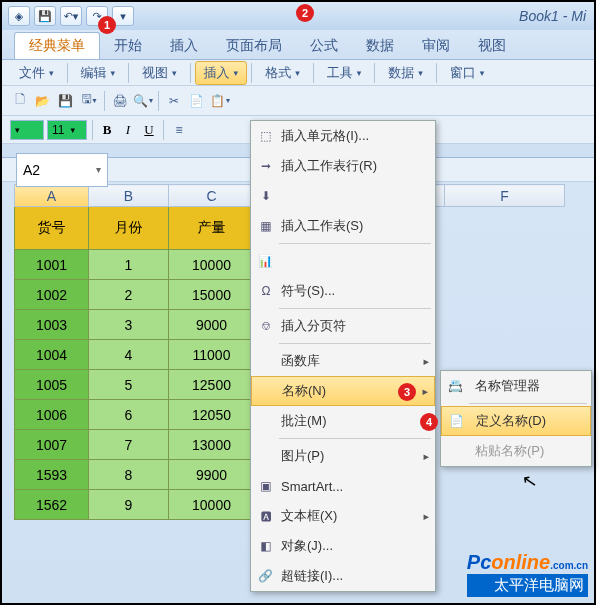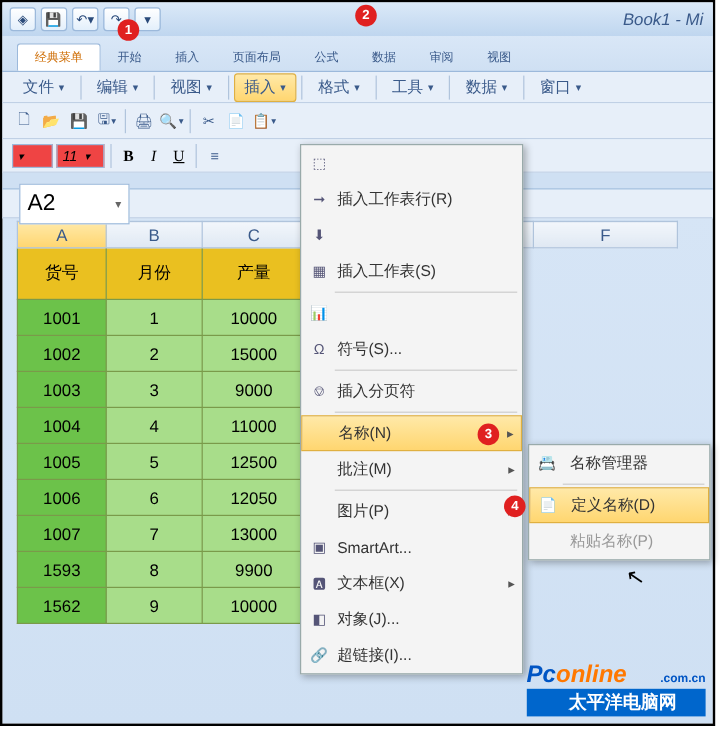--- a/index.html
+++ b/index.html
@@ -4,37 +4,37 @@
 <style>
   * { box-sizing: border-box; margin: 0; padding: 0; font-family: "Microsoft YaHei", sans-serif; }
   body { width: 600px; height: 611px; background: #fff; overflow: hidden; position: relative; }
   .window { border: 2px solid #000; width: 596px; height: 605px; position: relative; background: linear-gradient(#d9e7f7,#cfe0f3); }
   .titlebar { height: 28px; background: linear-gradient(#dbe9f8,#bfd6ef); display: flex; align-items: center; padding: 0 6px; position: relative; }
   .qat { display: flex; gap: 4px; align-items: center; }
   .qat-btn { width: 22px; height: 20px; border: 1px solid #9cb9db; border-radius: 3px; display:flex;align-items:center;justify-content:center;font-size:11px;color:#2a4a7a; background:linear-gradient(#fff,#e3effb); }
   .title-right { position: absolute; right: 8px; font-size: 14px; color: #3a5a8a; font-style: italic; }
   .marker { width:18px;height:18px;border-radius:50%;background:#e02020;color:#fff;font-size:11px;display:flex;align-items:center;justify-content:center;position:absolute;font-weight:bold; }
   .ribbon-tabs { height: 30px; background: linear-gradient(#d9e7f7,#cfe0f3); display: flex; align-items: flex-end; padding-left: 12px; gap: 0; border-bottom:1px solid #9cb9db; }
-  .rtab { padding: 4px 14px 4px; font-size: 10px; color: #3a5a8a; cursor:pointer; }
+  .rtab { padding: 4px 14px 4px; font-size: 14px; color: #3a5a8a; cursor:pointer; }
   .rtab.active { background:#fff; border:1px solid #9cb9db; border-bottom:none; border-radius:3px 3px 0 0; color:#ce6b00; }
   .toolbarrow { height: 26px; background:#e7eff9; display:flex; align-items:center; padding: 2px 8px; gap:2px; border-bottom:1px solid #c0d0e5; }
   .tb-btn { padding: 2px 8px; font-size: 13px; color:#3a5a8a; border:1px solid transparent; border-radius:3px; display:flex;align-items:center;gap:2px; cursor:pointer; }
   .tb-btn.dd::after{content:"▾";font-size:9px;margin-left:2px;color:#3a5a8a;}
   .tb-btn.highlight { background:linear-gradient(#ffe9a8,#ffd670); border:1px solid #e0b040; }
   .sep { width:1px; height:20px; background:#b0c4dc; margin:0 2px; }
   .icon-row { height: 30px; background:#e7eff9; display:flex;align-items:center;padding:2px 8px;gap:3px;border-bottom:1px solid #c0d0e5; }
   .ico { width:20px;height:20px;display:flex;align-items:center;justify-content:center;font-size:12px;color:#3a5a8a;border:1px solid transparent;border-radius:2px; }
   .ico.dd::after{content:"▾";font-size:8px;margin-left:1px;}
   .font-row { height: 28px; background:#e7eff9; display:flex;align-items:center;padding:2px 8px;gap:3px;border-bottom:1px solid #c0d0e5; }
-  .combo { border:1px solid #9cb9db;background:#ef4444;height:20px;font-size:12px;padding:0 4px;display:flex;align-items:center;gap:6px;font-style:italic; }
+  .combo { border:1px solid #9cb9db;background:#22c55e;height:20px;font-size:12px;padding:0 4px;display:flex;align-items:center;gap:6px; }
   .combo::after{content:"▾";font-size:9px;}
   .fmt-btn{width:18px;height:18px;display:flex;align-items:center;justify-content:center;font-size:13px;font-family:"Times New Roman";}
   .gap-row { height: 14px; background:#cfe0f3;border-bottom:1px solid #9cb9db; }
   .namebox-row { height: 24px; display:flex;align-items:center;background:#e7eff9;border-bottom:1px solid #c0d0e5; }
-  .namebox { width:92px;border:1px solid #9cb9db;background:#fff;height:20px;margin-left:14px;font-size:19px;padding:16px 6px;display:flex;align-items:center;justify-content:space-between; }
+  .namebox { width:92px;border:1px solid #9cb9db;background:#fff;height:20px;margin-left:14px;font-size:14px;padding:16px 6px;display:flex;align-items:center;justify-content:space-between; }
   .namebox::after{content:"▾";font-size:10px;color:#666;}
   .grid { display:table;border-collapse:collapse;margin-left:12px;margin-top:2px; }
   .grid-row{display:table-row;}
   .colhdr,.cell{display:table-cell;border:1px solid #7a9a4a;text-align:center;vertical-align:middle;font-size:14px;}
   .colhdr{background:linear-gradient(#f2f6fb,#dfe8f3);height:22px;color:#3a5a8a;font-weight:normal;border:1px solid #b0c4dc;}
   .colhdr.f{width:120px;}
   .colhdr.sel{background:linear-gradient(#ffe9a8,#ffd670);}
   .datacell{background:#a8dd8a;height:30px;}
   .hdrcell{background:#eac020;height:43px;font-weight:normal;}
   .datacell.selrow{background:#6cc24a;}
@@ -45,22 +45,22 @@
   .menu-item .mico{position:absolute;left:6px;width:18px;height:18px;display:flex;align-items:center;justify-content:center;font-size:12px;color:#557;}
   .menu-item.sub::after{content:"▸";position:absolute;right:6px;font-size:11px;color:#555;}
   .menu-sep{height:1px;background:#ccc;margin:2px 4px 2px 28px;}
   .submenu{position:absolute;top:368px;left:438px;width:152px;background:#f4f4f4;border:1px solid #9aa;box-shadow:2px 2px 6px rgba(0,0,0,.3);}
   .submenu .menu-item{padding-left:34px;}
   .submenu .menu-item.disabled{color:#999;}
   .cursor-ptr{position:absolute;top:468px;left:520px;font-size:18px;color:#000;transform:rotate(-10deg);}
   .watermark{position:absolute;bottom:6px;right:6px;text-align:right;}
   .wm-top{font-size:20px;color:#0055c4;font-weight:bold;font-style:italic;}
   .wm-top .w-orange{color:#ff7800;}
-  .wm-top .w-small{font-size:10px;color:#0055c4;font-style:normal;margin-left:28px;}
-  .wm-bottom{background:#0066cc;color:#fff;font-size:15px;padding:2px 24px;font-weight:bold;}
+  .wm-top .w-small{font-size:10px;color:#0055c4;font-style:normal;}
+  .wm-bottom{background:#0066cc;color:#fff;font-size:15px;padding:2px 4px;font-weight:normal;}
 </style>
 </head>
 <body>
 
 <div class="window">
 
   <div class="titlebar">
     <div class="qat">
       <div class="qat-btn">◈</div>
       <div class="qat-btn">💾</div>
@@ -193,20 +193,21 @@
     <div class="grid-row">
         <div class="cell datacell selrow wA">1562</div>
         <div class="cell datacell wB">9</div>
         <div class="cell datacell wC">10000</div>
       </div>
   </div>
 
   <div class="menu">
     <div class="menu-item">
         <span class="mico">⬚</span>
+        <span>插入单元格(I)...</span>
       </div>
     <div class="menu-item">
         <span class="mico">➞</span>
         <span>插入工作表行(R)</span>
       </div>
     <div class="menu-item">
         <span class="mico">⬇</span>
       </div>
     <div class="menu-item">
         <span class="mico">▦</span>
@@ -219,20 +220,23 @@
     <div class="menu-item">
         <span class="mico">Ω</span>
         <span>符号(S)...</span>
       </div>
     <div class="menu-sep"></div>
     <div class="menu-item">
         <span class="mico">⎊</span>
         <span>插入分页符</span>
       </div>
     <div class="menu-sep"></div>
+    <div class="menu-item sub">
+        <span>函数库</span>
+      </div>
     <div class="menu-item sub hl">
         <span>名称(N)</span>
         <div class="marker" style="top:6px;right:18px;position:absolute;">3</div>
       </div>
     <div class="menu-item sub">
         <span>批注(M)</span>
       </div>
     <div class="menu-sep"></div>
     <div class="menu-item sub">
         <span>图片(P)</span>

